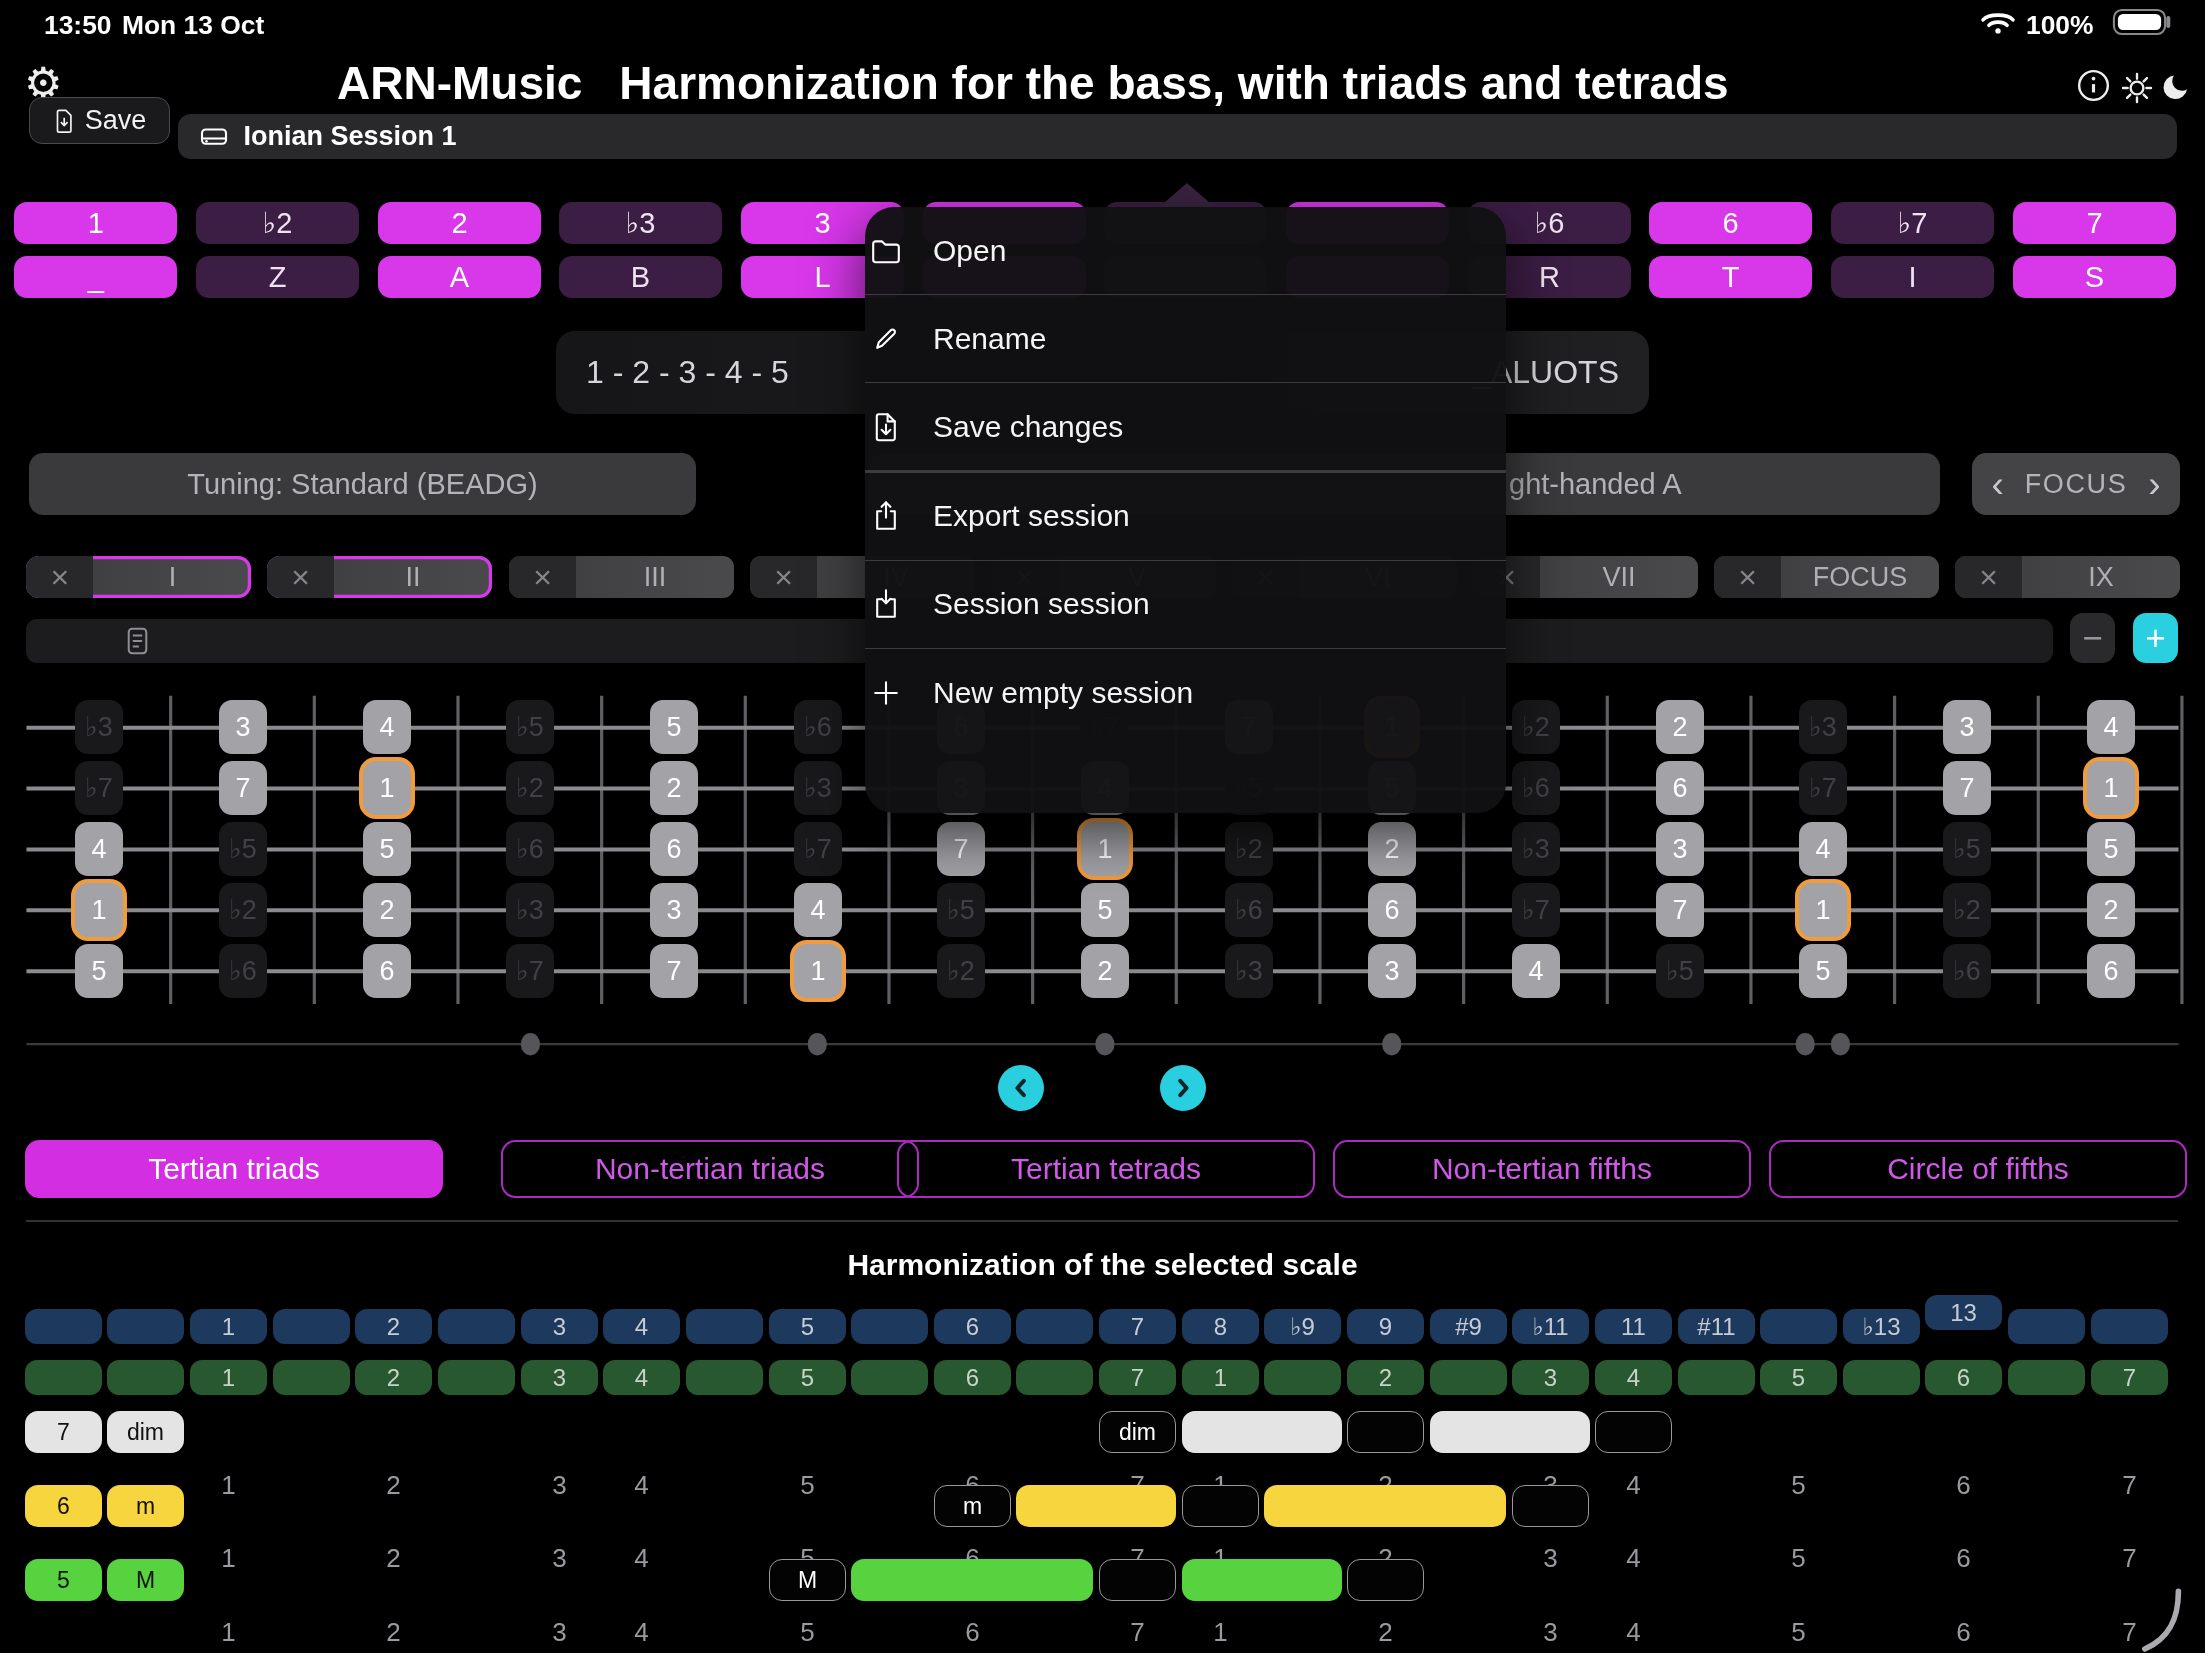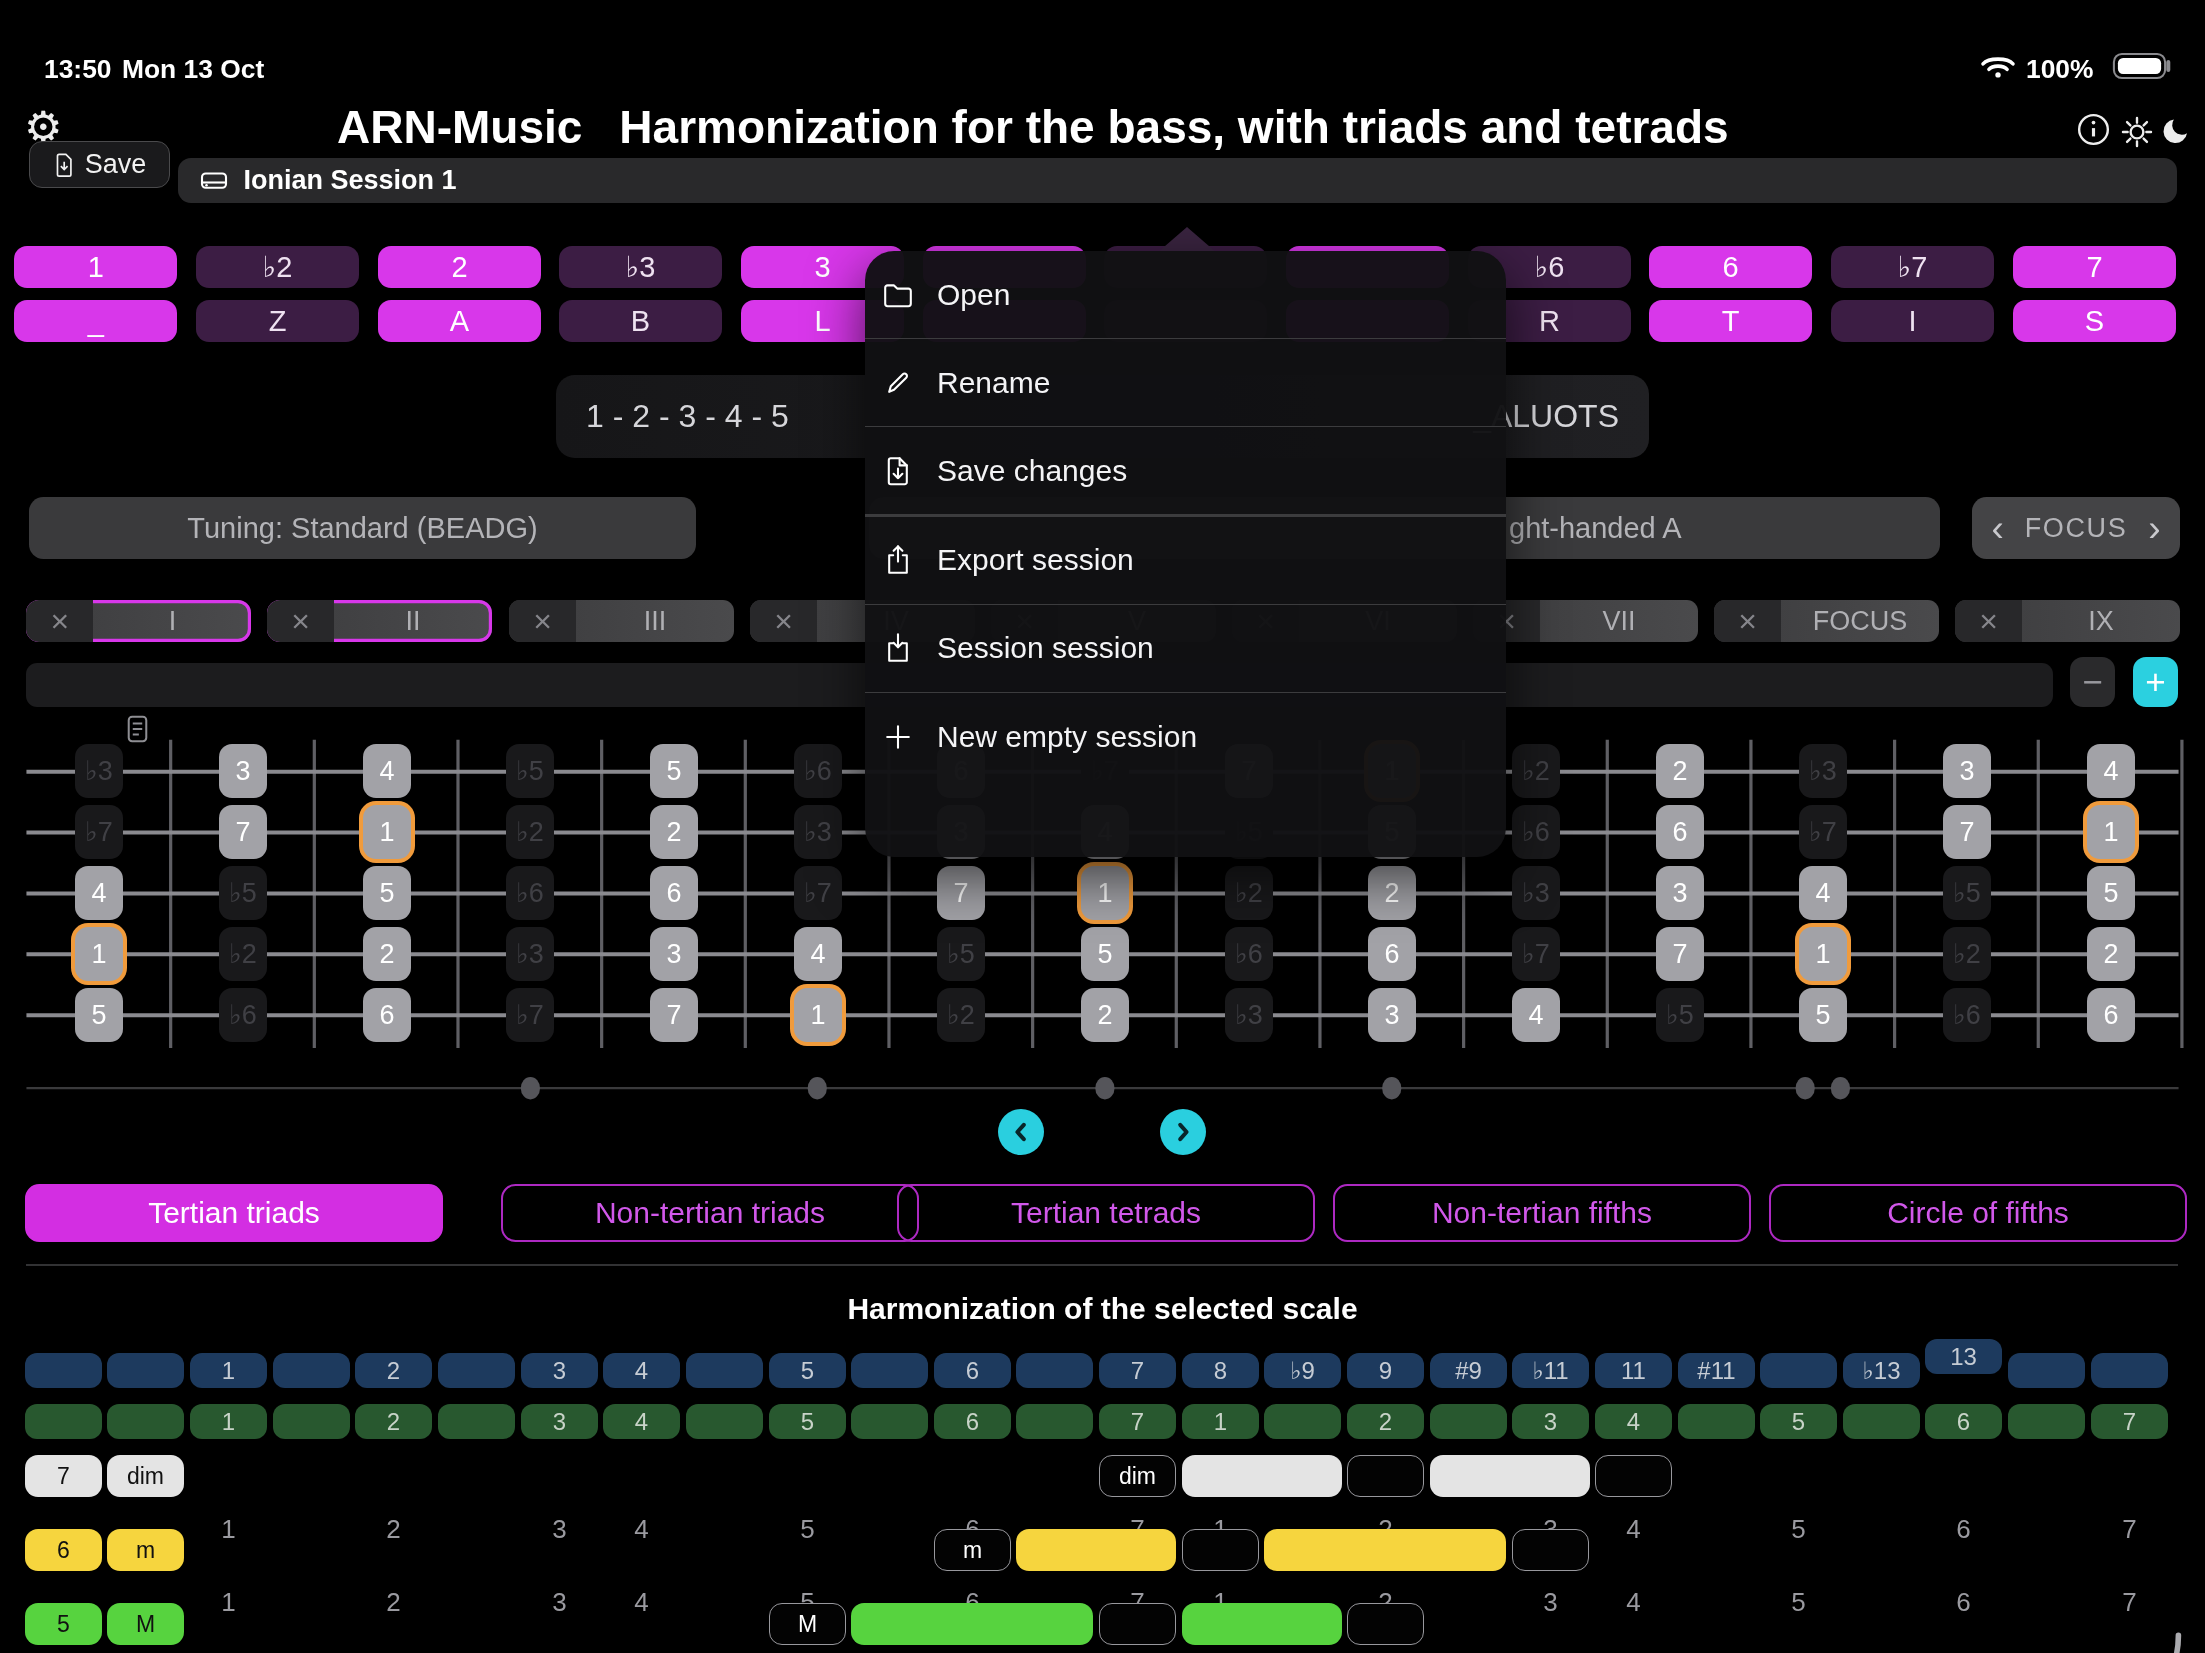--- a/index.html
+++ b/index.html
@@ -1,18 +1,18 @@
 <!DOCTYPE html>
 <html style="font-size:13px"><head>
 <meta charset="utf-8">
 <style>
   html,body{margin:0;padding:0;background:#000;}
   #app{position:relative;width:2205px;height:1654px;background:#000;overflow:hidden;
        font-family:"Liberation Sans",sans-serif;color:#fff;}
-  .abs{position:absolute;margin-top:44px;}
+  .abs{position:absolute;}
   
   .sbtxt{font-size:26.4px;font-weight:600;color:#fff;}
   
   .title{font-size:46px;font-weight:600;color:#fff;white-space:nowrap;}
   .hicon{color:#ededed;}
   
   .savebtn{display:flex;align-items:center;gap:9.6px;justify-content:center;
     width:139px;height:45px;border:1.6px solid #4a4a4c;border-radius:13px;background:#1a1a1c;
     font-size:27px;color:#f2f2f2;}
   .sessionbar{display:flex;align-items:center;gap:14.4px;width:1999px;height:45px;
@@ -68,21 +68,21 @@
     justify-content:center;font-size:23px;box-sizing:border-box;}
   .chordblk.black{background:#030303;border:1.6px solid #98989d;color:#fff;}
   .chordblk.white{background:#e4e4e4;color:#111;}
   .chordblk.yellow{background:#f6d53e;color:#111;}
   .chordblk.green{background:#57d33f;color:#111;}
   .degtxt{position:absolute;width:77px;text-align:center;font-size:26px;color:#9a9aa0;}
   .heading{font-size:30px;font-weight:700;color:#fff;}
   
   #menu{left:865px;top:207px;width:641px;height:606px;border-radius:29px;
     background:rgba(17,17,19,0.97);box-shadow:0 19px 56px rgba(0,0,0,.65);z-index:50;}
-  .mitem{display:flex;align-items:center;height:87px;padding-left:17px;box-sizing:border-box;gap:23px;}
+  .mitem{display:flex;align-items:center;height:87px;padding-left:5px;box-sizing:border-box;gap:31px;}
   .mitem .mlabel{font-size:30px;color:#f4f4f6;}
   .msep{height:1.2px;background:#3c3c3e;margin:0;}
   #caret{left:1157px;top:183px;width:0;height:0;z-index:50;
     border-left:30px solid transparent;border-right:30px solid transparent;
     border-bottom:26px solid #3a2440;}
   svg{display:block;}
 </style>
 </head>
 <body>
 

